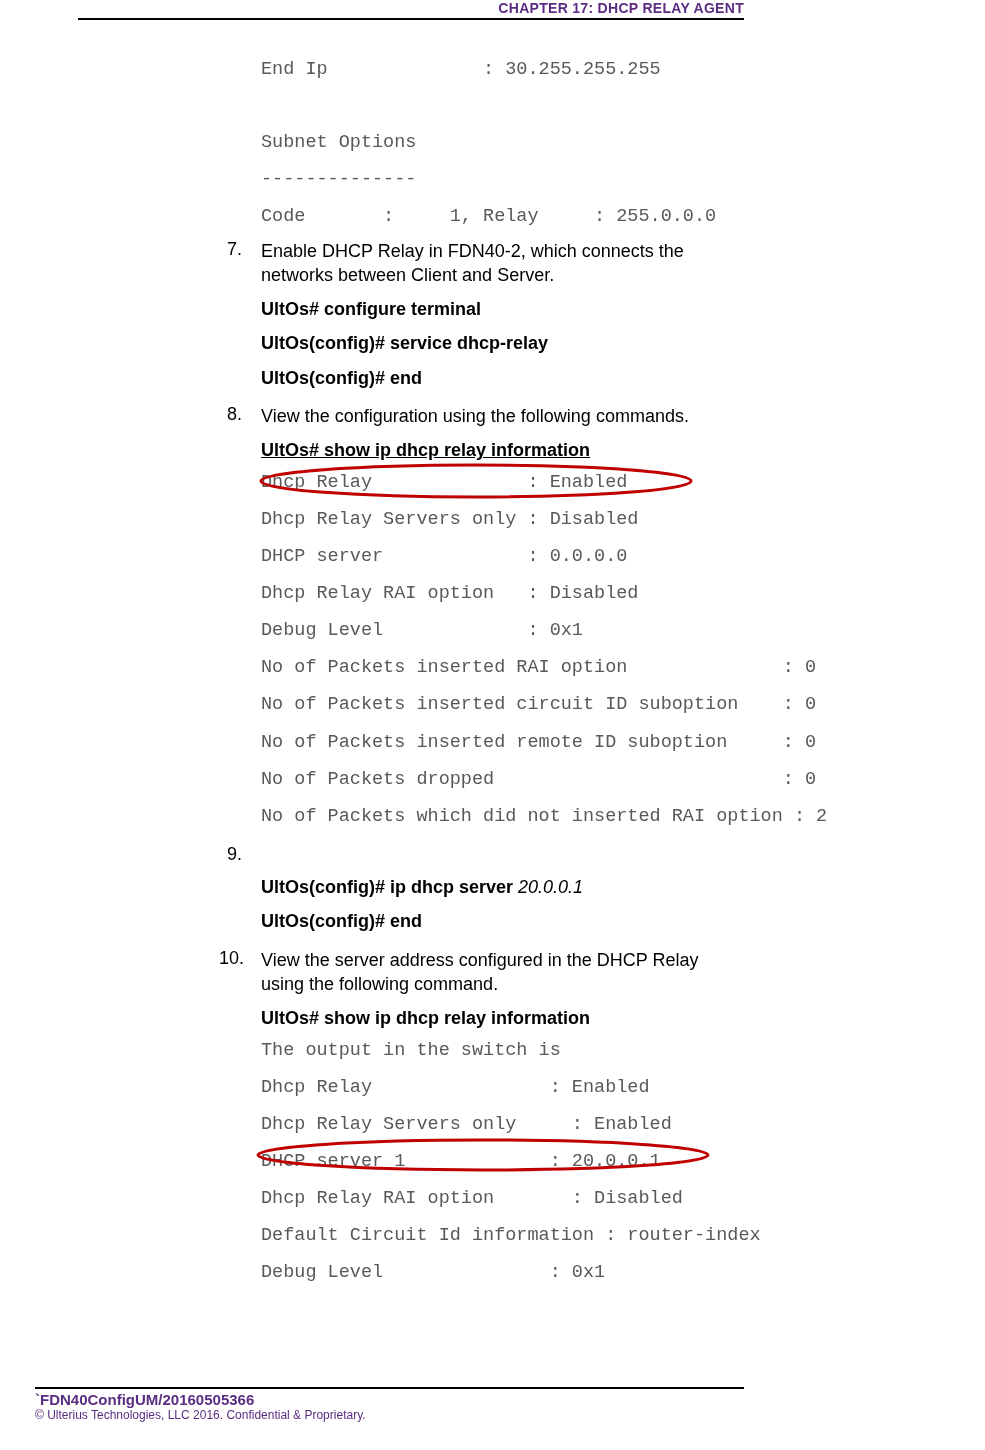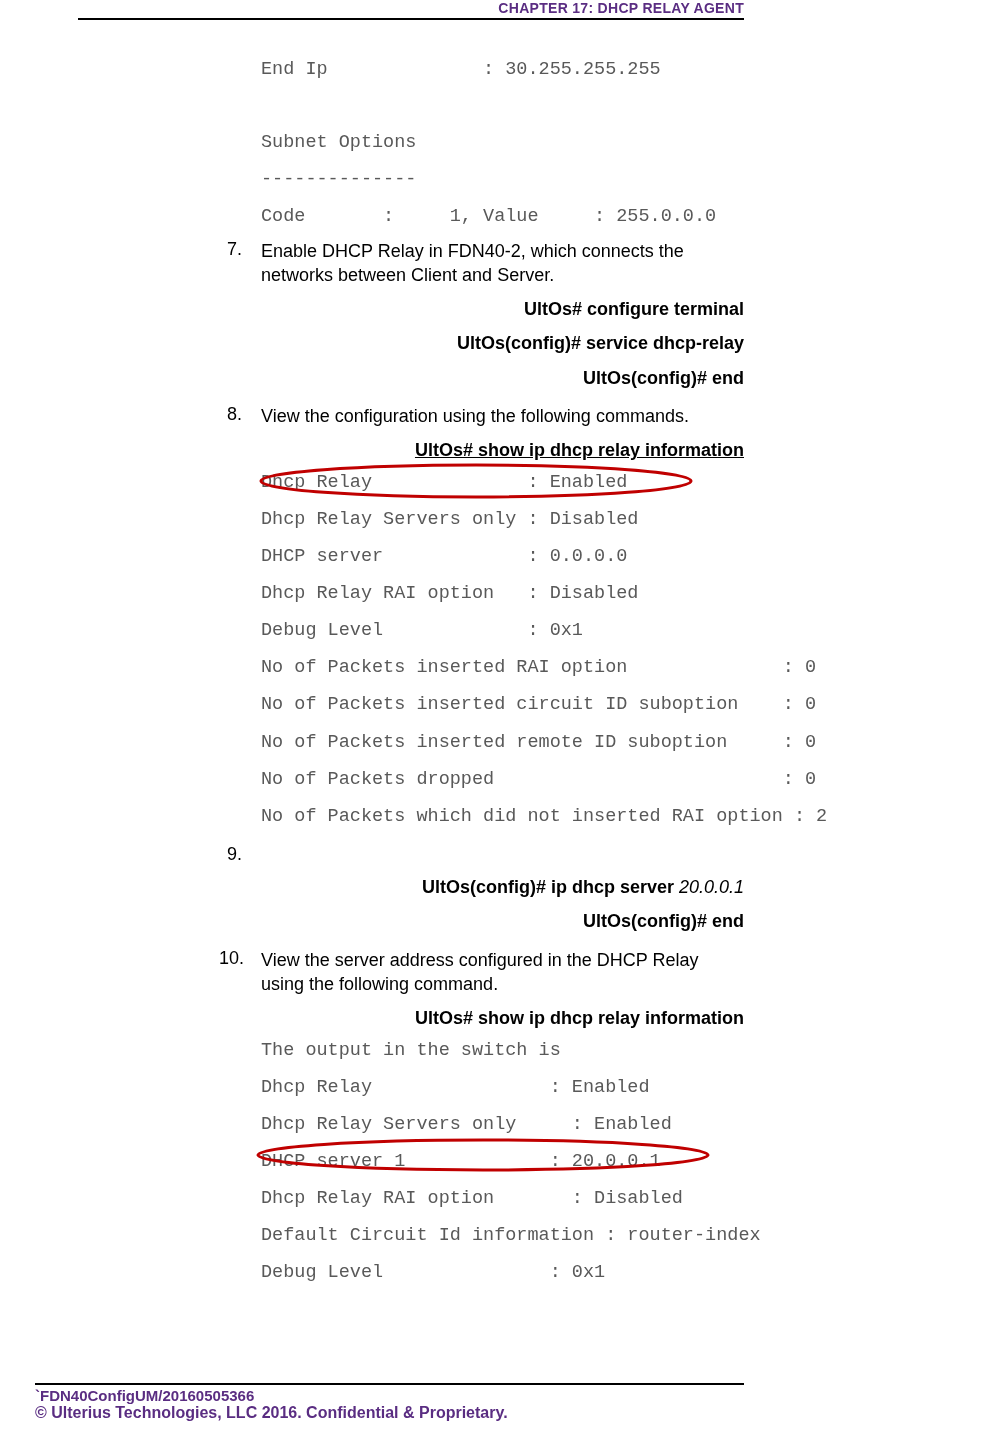--- a/index.html
+++ b/index.html
@@ -63,21 +63,20 @@
     font-size: 18px;
     color: #000000;
     line-height: 1.35;
   }
   .cmd {
     font-size: 18px;
     font-weight: bold;
     margin-top: 10px;
     margin-bottom: 2px;
     line-height: 1.35;
-    text-align: right;
   }
   .cmd .arg {
     font-style: italic;
     font-weight: normal;
   }
   .underline {
     text-decoration: underline;
   }
   .highlight-wrap {
     position: relative;
@@ -97,40 +96,40 @@
     border-top: 2px solid #000;
     margin-bottom: 2px;
   }
   .footrow {
     display: flex;
     font-size: 15px;
     color: #5a2d82;
     font-weight: bold;
   }
   .footcopy {
-    font-size: 16px;
+    font-size: 12px;
     color: #5a2d82;
-    font-weight: bold;
+    font-weight: normal;
   }
   .block { margin-bottom: 2px; }
 </style>
 </head>
 <body>
 
 <div class="page">
   <div class="chapter">CHAPTER 17: DHCP RELAY AGENT</div>
   <div class="topline"></div>
 
   <div class="content">
 
     <div class="mono block">End Ip              : 30.255.255.255</div>
     <div class="mono block" style="height:34px"></div>
     <div class="mono block">Subnet Options</div>
     <div class="mono block">--------------</div>
-    <div class="mono block">Code       :     1, Value     : 255.0.0.0</div>
+    <div class="mono block">Code       :     1, Relay     : 255.0.0.0</div>
 
     <div class="step">
       <div class="stepnum">7.</div>
       <div class="steptext">Enable DHCP Relay in FDN40-2, which connects the networks between Client and Server.</div>
     </div>
     <div class="cmd">UltOs# configure terminal</div>
     <div class="cmd">UltOs(config)# service dhcp-relay</div>
     <div class="cmd">UltOs(config)# end</div>
 
     <div class="step" style="margin-top:14px">

